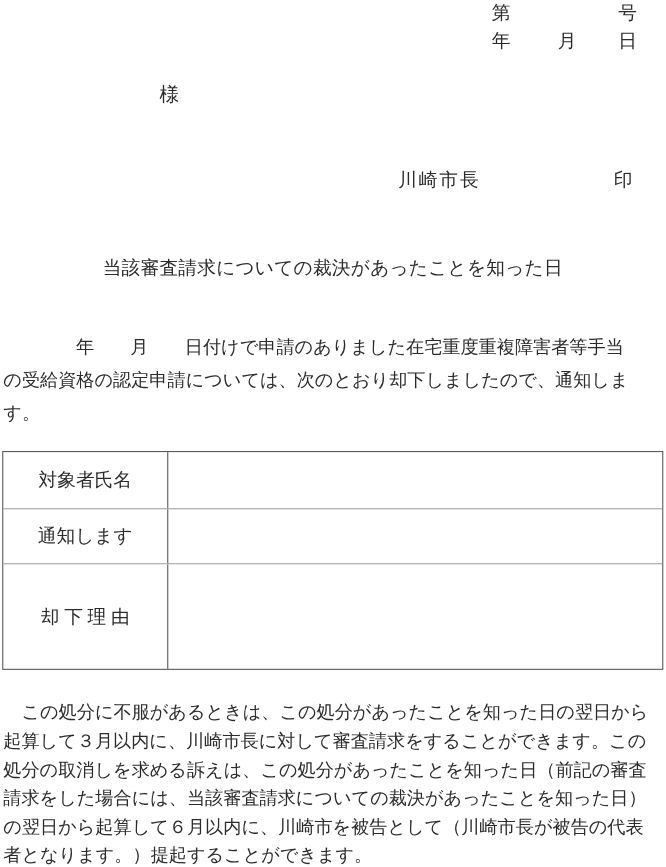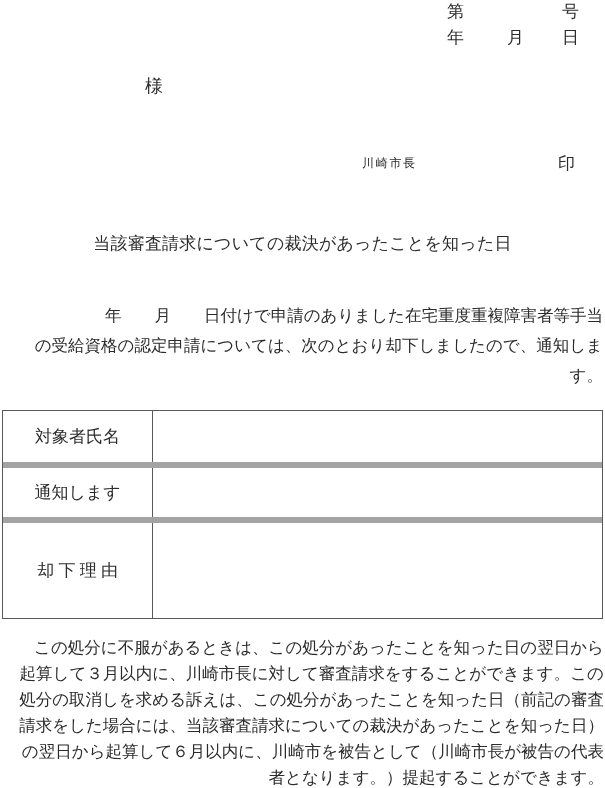--- a/index.html
+++ b/index.html
@@ -21,55 +21,55 @@
     font-size: 17px;
     line-height: 19px;
     white-space: nowrap;
   }
   #doc-prefix { left: 447px; top: 2px; }
   #doc-suffix { left: 562px; top: 2px; }
   #date-year  { left: 447px; top: 28px; }
   #date-month { left: 507px; top: 28px; }
   #date-day   { left: 562px; top: 28px; }
   #addressee  { left: 145px; top: 77px; font-size: 18px; }
-  #issuer-name { left: 362px; top: 154px; font-size: 12px; letter-spacing: 1.7px; }
+  #issuer-name { left: 362px; top: 154px; font-size: 17px; letter-spacing: 1.7px; }
   #issuer-seal { left: 558px; top: 154px; font-size: 17px; }
   #doc-title {
     left: 0; top: 232px;
     width: 605px;
     text-align: center;
     font-size: 17px;
     letter-spacing: 0.2px;
     white-space: nowrap;
   }
   .paragraph {
     font-size: 16.5px;
     white-space: pre-line;
-    text-align: right;
+    text-align: left;
   }
   #body-paragraph {
     left: 3px; top: 301px;
     width: 600px;
     line-height: 30px;
   }
   #appeal-notice {
     left: 3px; top: 635px;
     width: 601px;
     line-height: 26px;
   }
   .doc-table {
     position: absolute;
     left: 2px; top: 410px;
     width: 601px;
     border: 1px solid #595959;
     box-sizing: border-box;
   }
   .doc-table .trow {
     display: flex;
-    border-bottom: 6px solid #a3a3a3;
+    border-bottom: 1px solid #a3a3a3;
   }
   .doc-table .trow:last-child {
     border-bottom: none;
   }
   .doc-table .tlabel {
     width: 150px;
     min-width: 150px;
     box-sizing: border-box;
     border-right: 1px solid #595959;
     display: flex;

